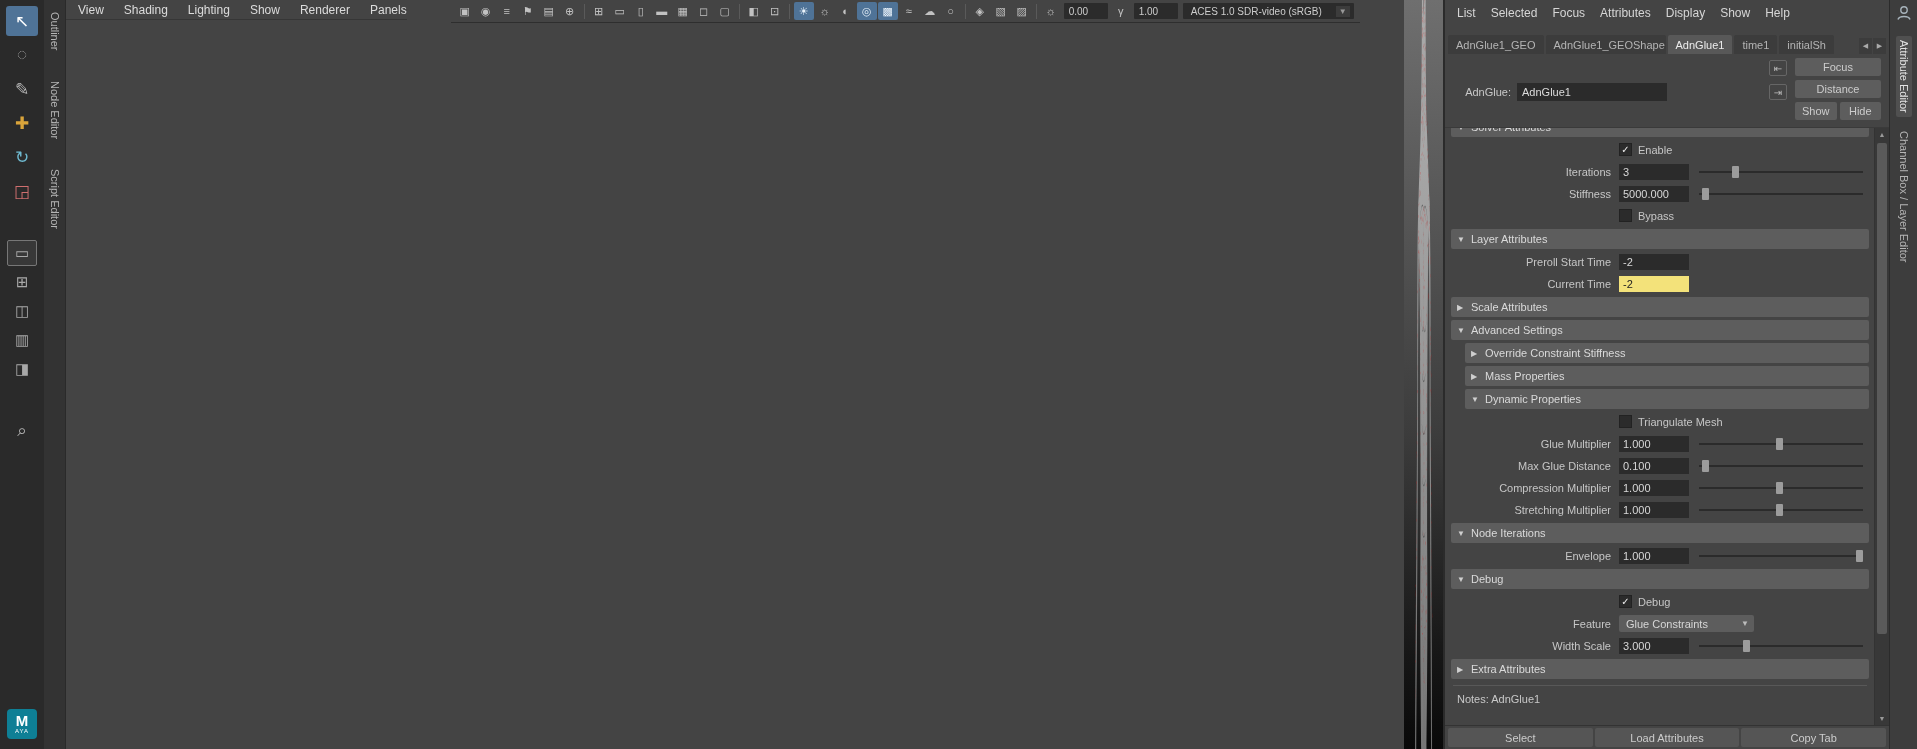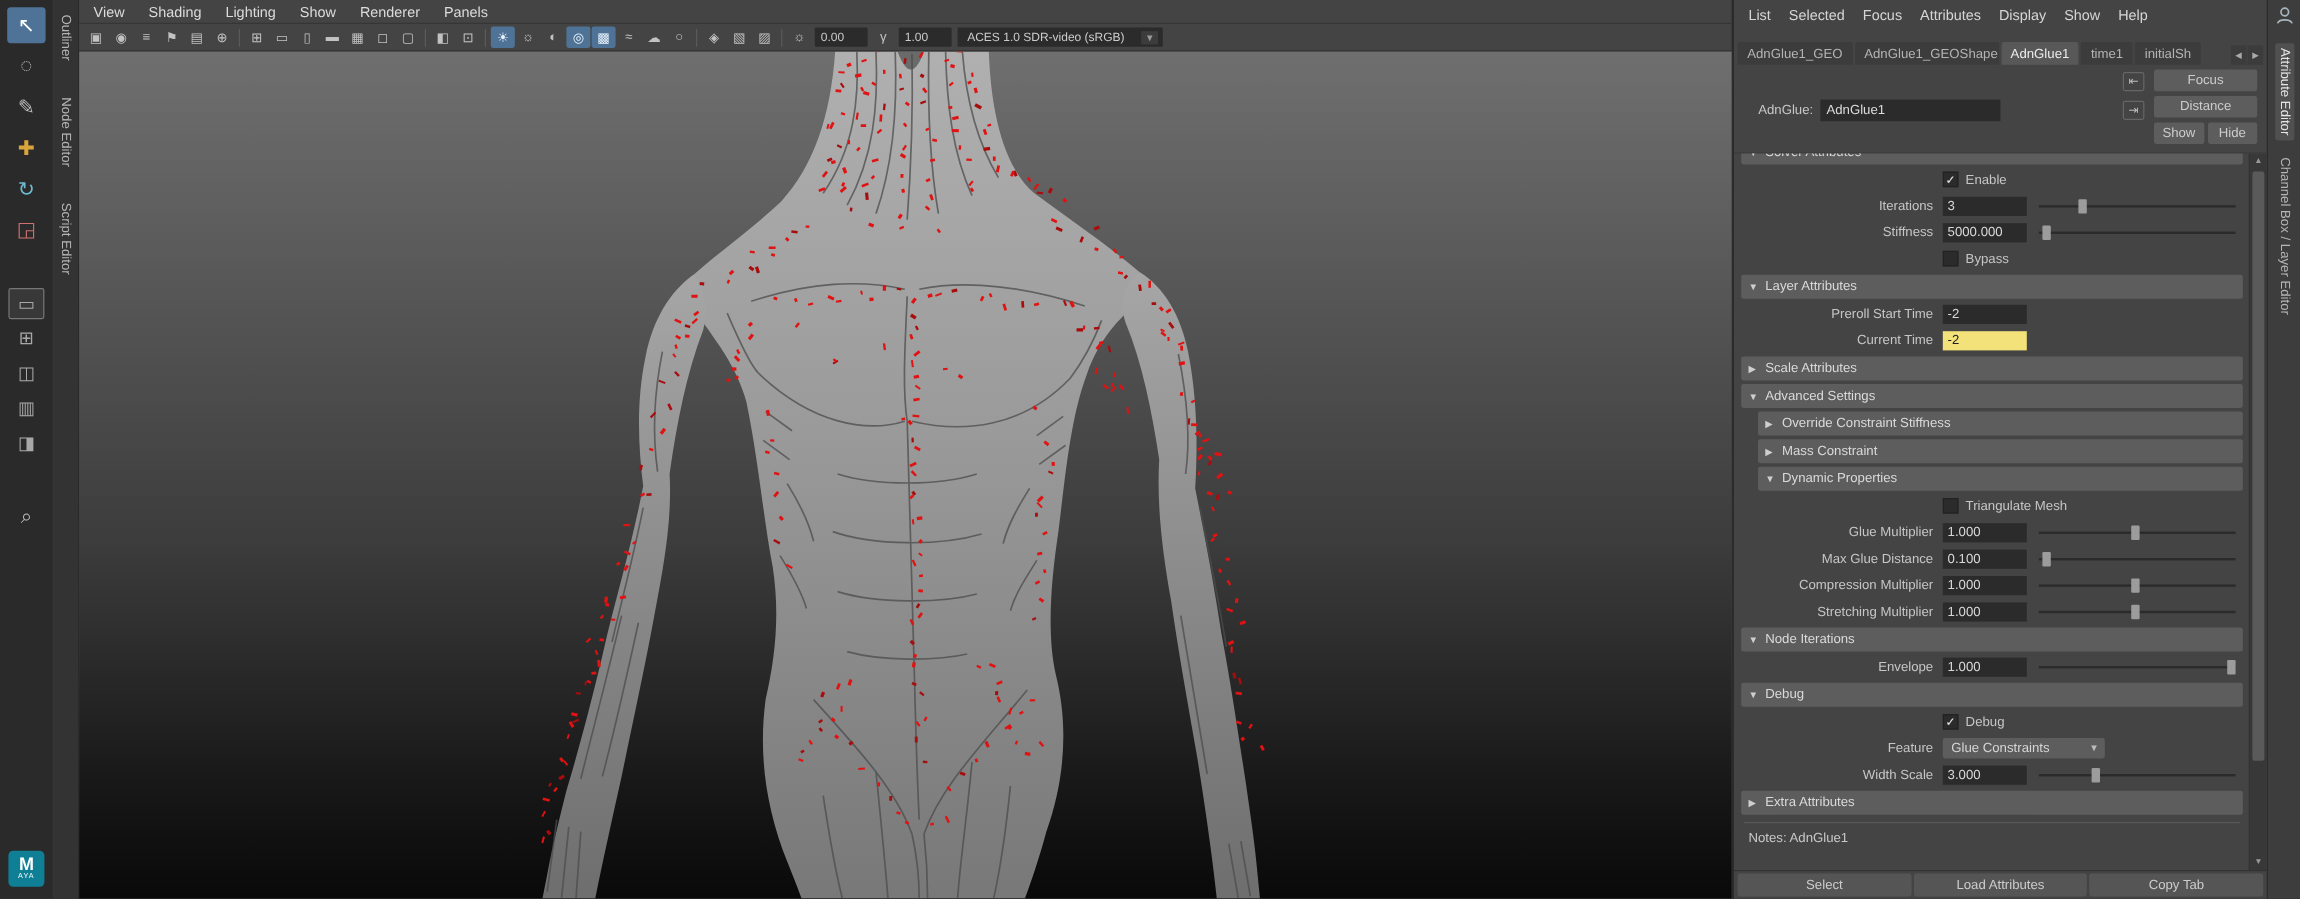--- a/index.html
+++ b/index.html
@@ -19,21 +19,21 @@
 
   
   .side-tabs{width:22px;background:#333;display:flex;flex-direction:column;align-items:center;padding-top:8px;gap:22px;flex:0 0 22px;border-right:1px solid #2a2a2a;}
   .vtab{writing-mode:vertical-rl;font-size:11px;color:#b5b5b5;white-space:nowrap;cursor:pointer;padding:4px 2px;}
   .right-strip{width:28px;background:#3d3d3d;border-left:1px solid #2b2b2b;display:flex;flex-direction:column;align-items:center;padding-top:4px;flex:0 0 28px;}
   .right-strip .vtab{margin-top:10px;}
   .vtab.active{background:#505050;color:#e4e4e4;border-radius:2px;}
   .person{width:18px;height:18px;margin-bottom:4px;}
 
   
-  .vp{flex:1;display:flex;flex-direction:column;min-width:0;}
+  .vp{flex:1;display:flex;flex-direction:row;min-width:0;gap:44px;}
   .vp-menubar{height:20px;background:#444;display:flex;align-items:center;gap:20px;padding-left:12px;border-bottom:1px solid #363636;font-size:12px;color:#dcdcdc;}
   .vp-menubar span{cursor:pointer;}
   .vp-toolbar{height:23px;background:#444;display:flex;align-items:center;padding:0 4px;border-bottom:1px solid #2e2e2e;gap:1px;}
   .ticon{width:20px;height:18px;display:flex;align-items:center;justify-content:center;color:#c2c2c2;font-size:11px;border-radius:2px;cursor:pointer;flex:0 0 auto;}
   .ticon.active{background:#4f7397;color:#eaf3fb;}
   .tsep{width:1px;height:15px;background:#5a5a5a;margin:0 3px;flex:0 0 auto;}
   .tfield{height:16px;min-width:44px;background:#2b2b2b;color:#ccc;padding:0 5px;display:flex;align-items:center;font-size:10px;margin:0 2px;border-radius:1px;}
   .tdrop{height:16px;background:#2b2b2b;color:#ccc;padding:0 4px 0 8px;display:flex;align-items:center;gap:14px;font-size:10px;margin:0 2px;border-radius:1px;}
   .tdrop .arr{font-size:8px;color:#999;background:#3c3c3c;padding:1px 3px;}
   .vp-canvas{flex:1;position:relative;background:linear-gradient(180deg,#6f6f6f 0%,#5c5c5c 22%,#3c3c3c 58%,#161616 88%,#090909 100%);overflow:hidden;}
@@ -742,21 +742,21 @@
           <span>Advanced Settings</span>
         </div>
 
         <div class="sect sub">
           <span class="tri">▶</span>
           <span>Override Constraint Stiffness</span>
         </div>
 
         <div class="sect sub">
           <span class="tri">▶</span>
-          <span>Mass Constraint</span>
+          <span>Mass Properties</span>
         </div>
 
         <div class="sect sub">
           <span class="tri">▼</span>
           <span>Dynamic Properties</span>
         </div>
 
         <div class="row">
           <div class="spacer-lbl"></div>
           <div class="chk"></div>

